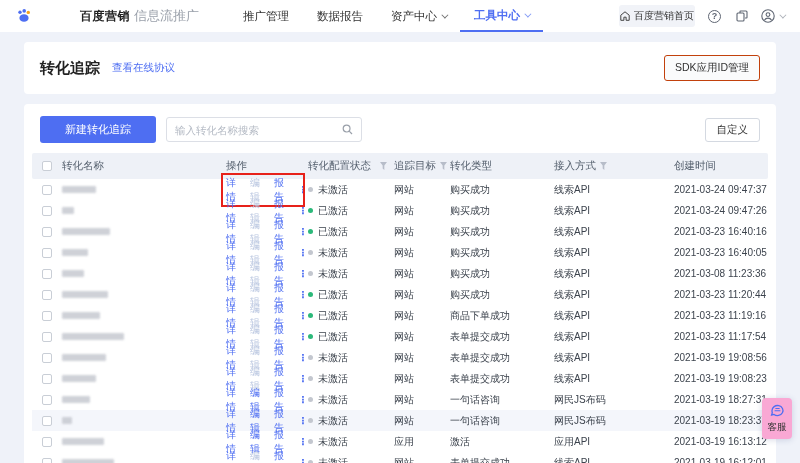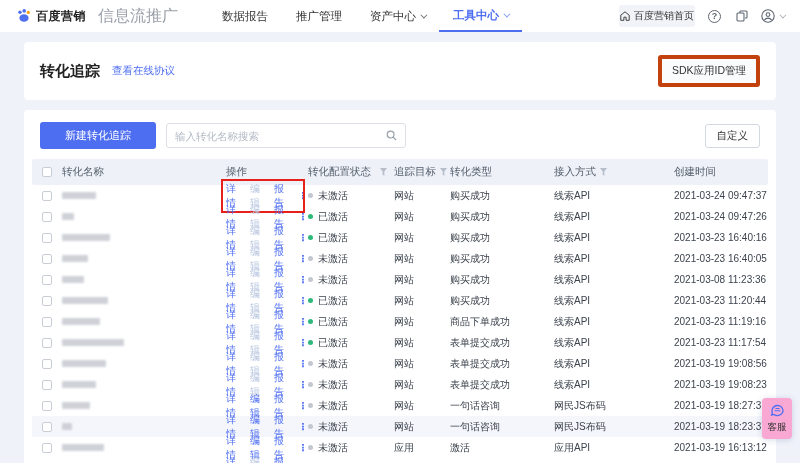--- a/index.html
+++ b/index.html
@@ -4,22 +4,22 @@
 <style>
   * { margin:0; padding:0; box-sizing:border-box; }
   html,body { width:800px; height:463px; overflow:hidden;
     font-family:"Liberation Sans","DejaVu Sans",sans-serif;
     background:#eff2f9; color:#333; }
 
   
   .topnav { height:32px; background:#fff; display:flex; align-items:center;
     padding:0 16px; position:relative; }
   .brand { display:flex; align-items:center; gap:4px; }
-  .brand-name { font-size:12px; font-weight:bold; color:#222; letter-spacing:.5px; }
-  .brand-sub { font-size:16px; color:#9aa0aa; margin-left:8px; }
+  .brand-name { font-size:12px; font-weight:bold; color:#222; letter-spacing:.5px;margin-left:44px; }
+  .brand-sub { font-size:13px; color:#9aa0aa; margin-left:0; }
   .nav-items { display:flex; margin-left:30px; height:32px; }
   .nav-item { font-size:11.5px; color:#333; padding:0 14px; height:32px;
     line-height:32px; cursor:pointer; display:flex; align-items:center; gap:4px; }
   .nav-item.active { color:#4e6ef2; border-bottom:2px solid #4e6ef2; font-weight:bold; }
   .chev { width:5px; height:5px; border-right:1.2px solid currentColor;
     border-bottom:1.2px solid currentColor; transform:rotate(45deg) translateY(-2px);
     display:inline-block; opacity:.7; }
   .nav-right { margin-left:auto; display:flex; align-items:center; gap:12px; }
   .home-btn { background:#f1f3f8; border-radius:3px; padding:4px 1px; font-size:10px;
     color:#333; display:flex; align-items:center; gap:4px; cursor:pointer; }
@@ -28,28 +28,28 @@
   .help-circle { width:13px; height:13px; border:1.2px solid #5f6673; border-radius:50%;
     font-size:9px; line-height:11px; text-align:center; font-weight:bold; }
   .user-wrap { display:flex; align-items:center; gap:4px; cursor:pointer; }
 
   
   .main { padding:10px 24px 0; }
   .card { background:#fff; border-radius:4px; }
   .title-card { padding:13px 16px; display:flex; align-items:center; }
   .page-title { font-size:15px; font-weight:bold; color:#222; }
   .agreement { font-size:10.5px; color:#4e6ef2; margin-left:12px; cursor:pointer; }
-  .btn-outline { margin-left:auto; border:4px solid #c2410c; border-radius:3px;
+  .btn-outline { margin-left:auto; border:1px solid #c2410c; border-radius:3px;
     padding:5px 10px; font-size:10.5px; color:#333; background:#fafbfc; cursor:pointer; }
 
   .table-card { margin-top:10px; padding:12px 8px 8px; }
   .toolbar { display:flex; align-items:center; padding:0 8px 10px; }
   .btn-primary { background:#4e6ef2; color:#fff; font-size:11px; border:none;
     border-radius:3px; padding:6px 25px; cursor:pointer; }
-  .search { margin-left:10px; width:240px; height:25px; border:1px solid #dcdfe6;
+  .search { margin-left:10px; width:196px; height:25px; border:1px solid #dcdfe6;
     border-radius:3px; display:flex; align-items:center; background:#fff; }
   .search input { border:none; outline:none; flex:1; font-size:10.5px; padding:0 8px;
     color:#333; background:transparent; font-family:inherit; }
   .search input::placeholder { color:#b4bac4; }
   .search svg { margin-right:8px; }
   .customize { margin-left:auto; border:1px solid #d4d9e1; border-radius:3px;
     padding:4px 11px; font-size:10.5px; color:#333; background:#fff; cursor:pointer; }
 
   
   .thead { display:flex; align-items:center; background:#eef1f7; height:26px;
@@ -93,22 +93,22 @@
     <svg width="16" height="14" viewBox="0 0 16 14">
       <circle cx="4" cy="3.2" r="1.7" fill="#4e6ef2"></circle>
       <circle cx="8.2" cy="1.9" r="1.8" fill="#4e6ef2"></circle>
       <circle cx="12.3" cy="3.4" r="1.7" fill="#f8a21c"></circle>
       <ellipse cx="8" cy="9" rx="4.6" ry="3.8" fill="#4e6ef2"></ellipse>
     </svg>
     <span class="brand-name">百度营销</span>
     <span class="brand-sub">信息流推广</span>
   </div>
   <nav class="nav-items" id="nav-items">
+      <span class="nav-item">推广管理</span>
       <span class="nav-item">数据报告</span>
-      <span class="nav-item">推广管理</span>
       <span class="nav-item">资产中心<span class="chev"></span></span>
       <span class="nav-item active">工具中心<span class="chev"></span></span>
     </nav>
   <div class="nav-right">
     <div class="home-btn">
       <svg width="10" height="10" viewBox="0 0 10 10">
         <path d="M5 .8 0.8 4.2V9.3h3.1V6.2h2.2v3.1h3.1V4.2z" fill="none" stroke="#444" stroke-width="1"></path>
       </svg>
       <span>百度营销首页</span>
     </div>

